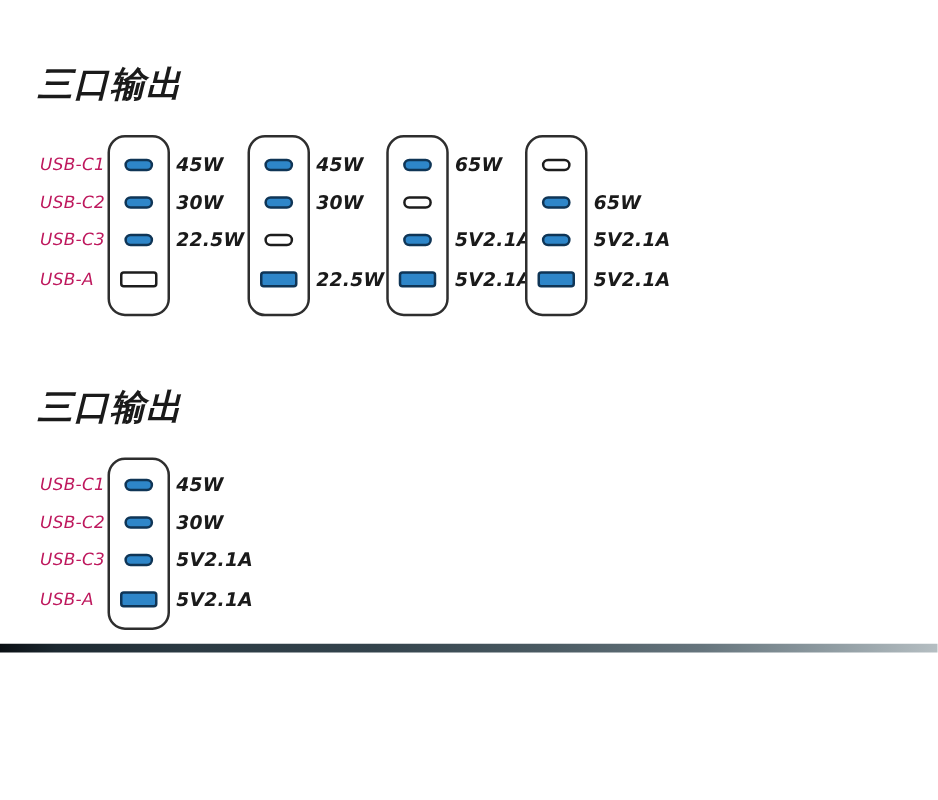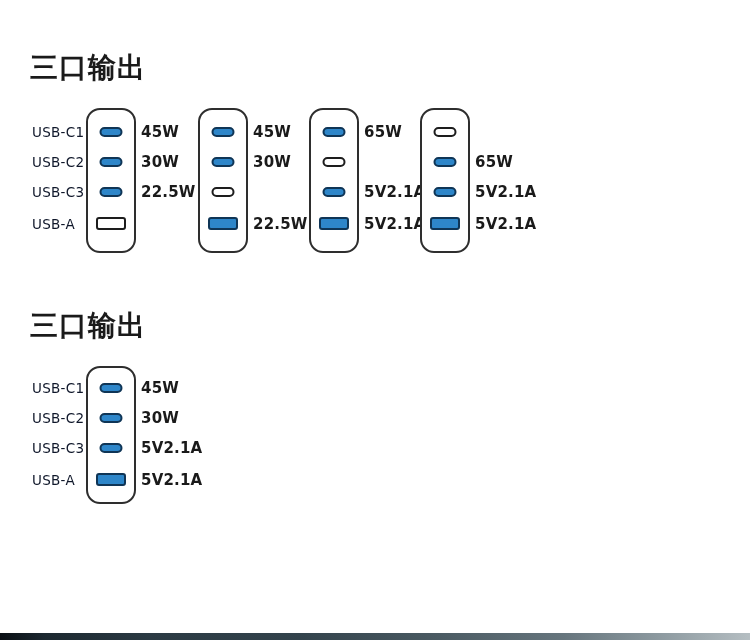--- a/index.html
+++ b/index.html
@@ -1,28 +1,28 @@
 <!DOCTYPE html>
 <html><head>
 <meta charset="utf-8">
 <style>
   html,body{margin:0;padding:0;}
   body{
     width:750px;height:640px;background:#ffffff;overflow:hidden;
     font-family:"DejaVu Sans","Liberation Sans",sans-serif;
     -webkit-font-smoothing:antialiased;
   }
-  .canvas{position:relative;width:750px;height:640px;background:#ffffff;}
+  .canvas{position:relative;width:750px;height:522px;background:#ffffff;font-style:italic;}
   .section-title{
     position:absolute;left:30px;height:32px;line-height:32px;
     font-size:28px;font-weight:bold;color:#1a1a1a;letter-spacing:1px;white-space:nowrap;
   }
   .port-name{
     position:absolute;left:32px;height:18px;line-height:18px;
-    font-size:13.5px;color:#0f172a;letter-spacing:.3px;white-space:nowrap;
+    font-size:13.5px;color:#be185d;letter-spacing:.3px;white-space:nowrap;
   }
   .charger{
     position:absolute;width:50px;background:#ffffff;
     border:2px solid #2e2e2e;border-radius:14px;box-sizing:border-box;
   }
   .port{
     position:absolute;left:50%;transform:translateX(-50%);
     box-sizing:border-box;display:block;
   }
   .port.pill{width:23px;height:10px;border-radius:5px;}

